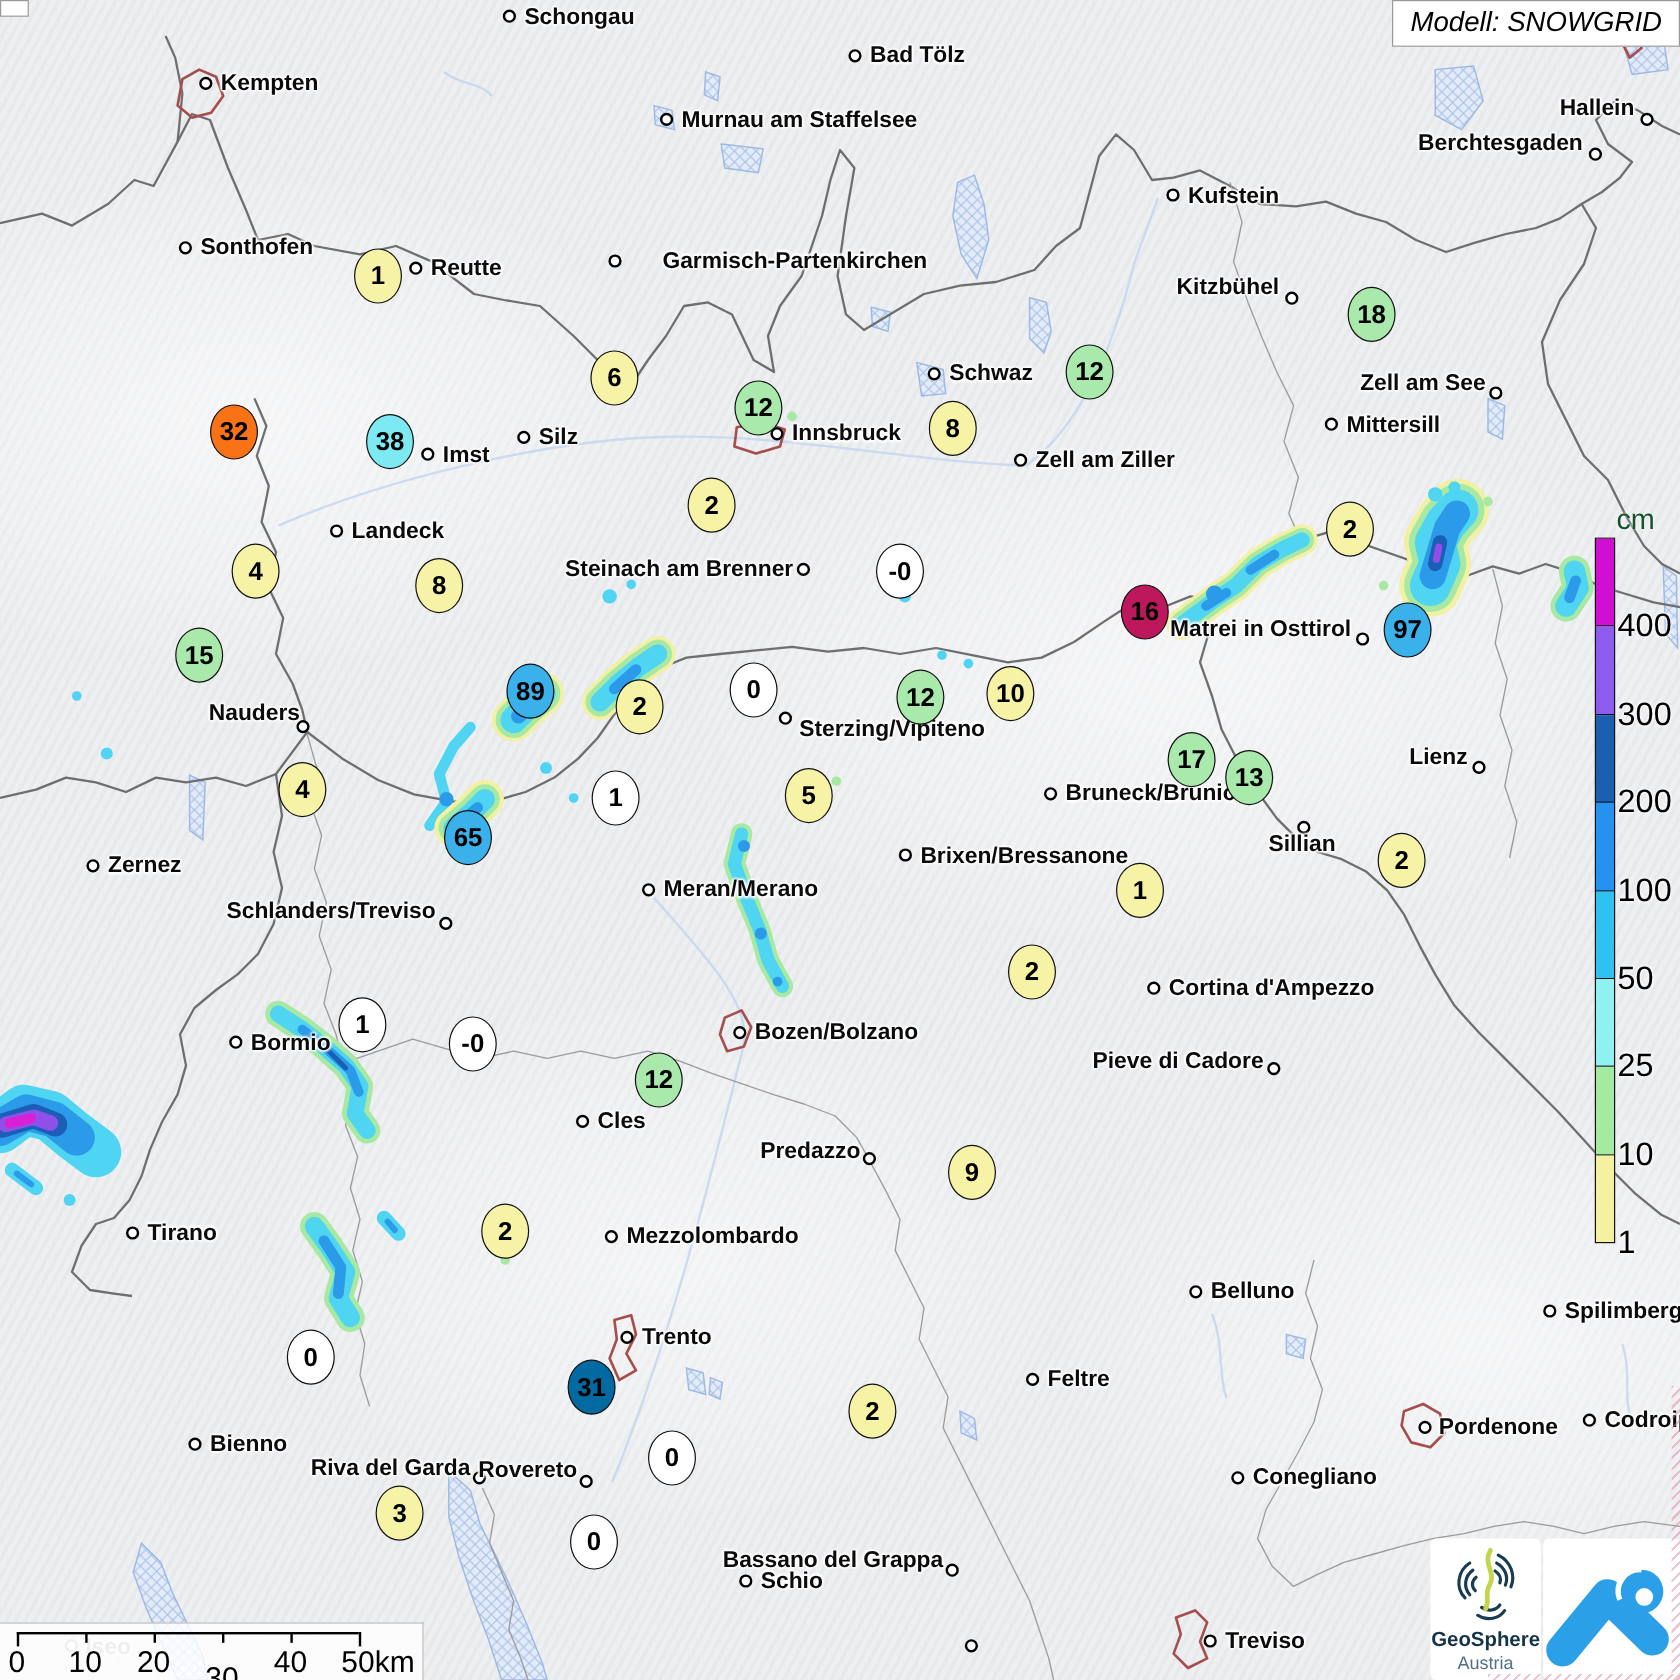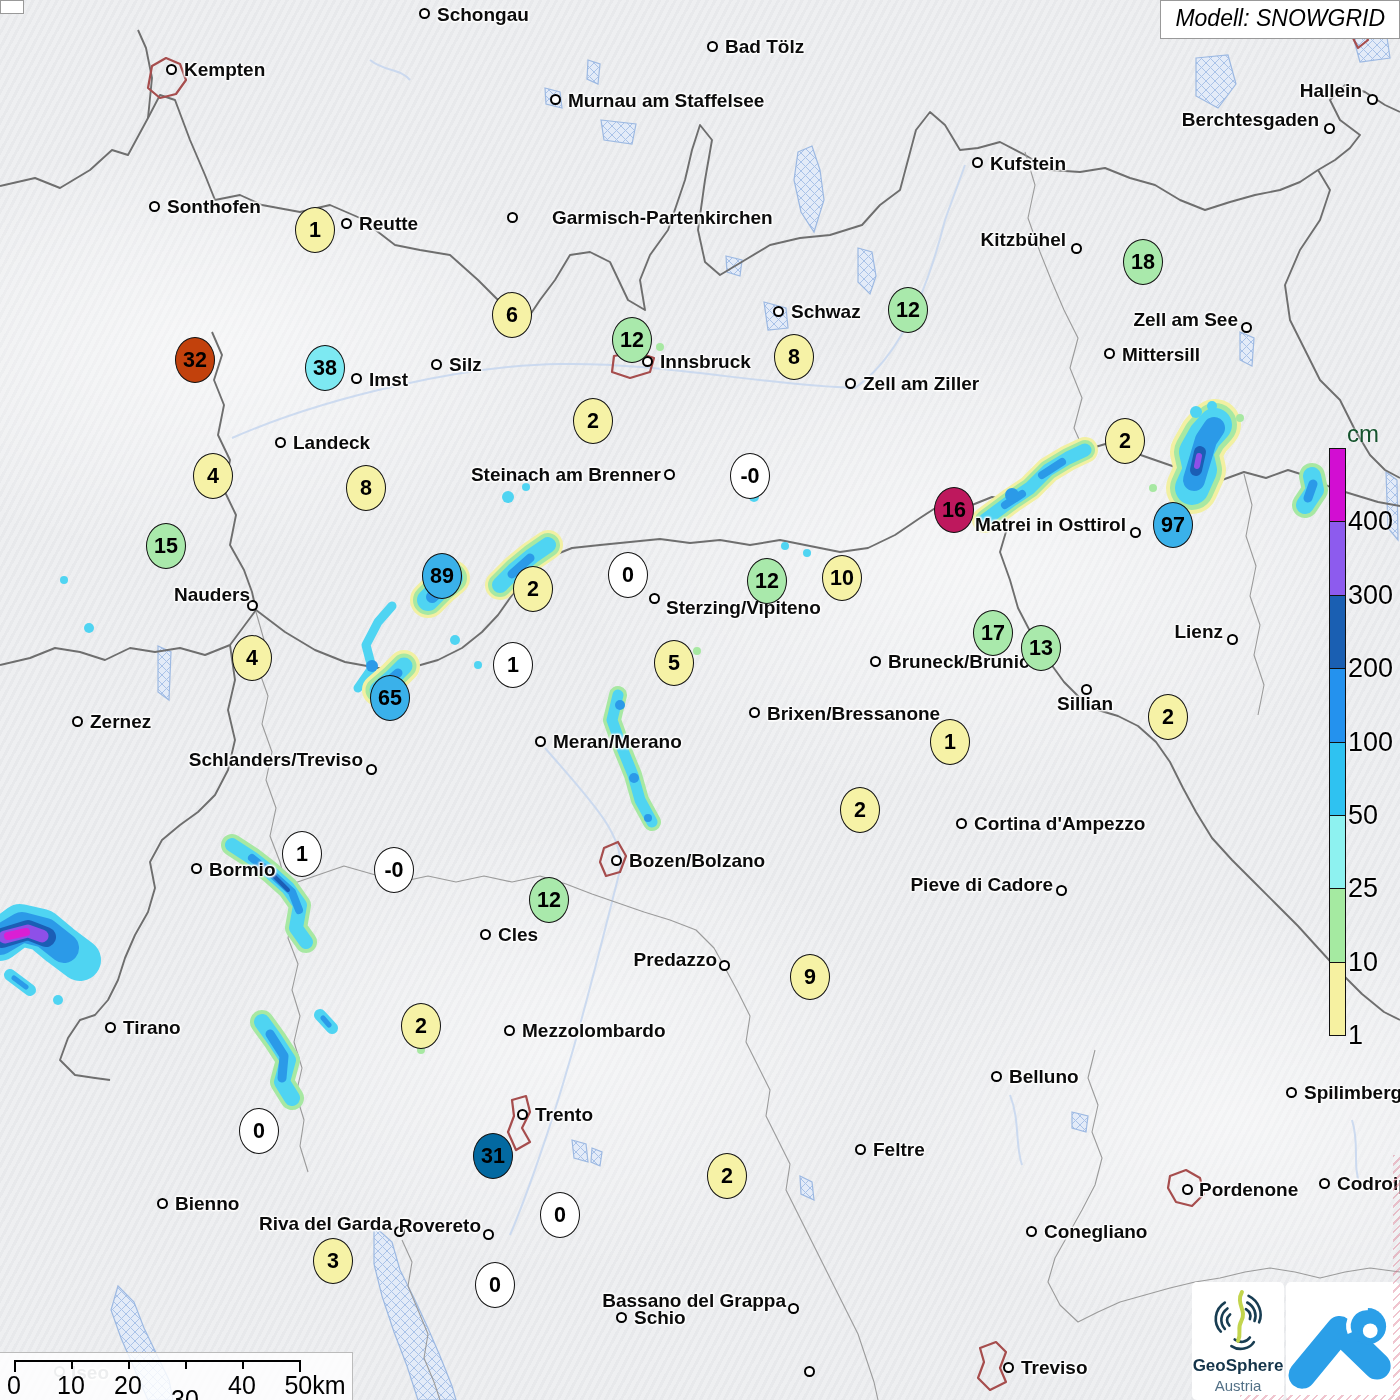--- a/index.html
+++ b/index.html
@@ -318,21 +318,21 @@
       <div class="city-marker muted" style="left: 54.4px; top: 1366.4px;"></div>
       <div class="city-label muted" style="top: 1362px; left: 71px;">Iseo</div>
     </div>
   <div id="badges">
       <div class="badge" style="background: rgb(246, 242, 166); left: 295px; top: 207px;">1</div>
       <div class="badge" style="background: rgb(169, 233, 171); left: 1123px; top: 239px;">18</div>
       <div class="badge" style="background: rgb(246, 242, 166); left: 492px; top: 292px;">6</div>
       <div class="badge" style="background: rgb(169, 233, 171); left: 612px; top: 317px;">12</div>
       <div class="badge" style="background: rgb(169, 233, 171); left: 888px; top: 287px;">12</div>
       <div class="badge" style="background: rgb(246, 242, 166); left: 774px; top: 334px;">8</div>
-      <div class="badge" style="background: #c2410c; left: 175px; top: 337px;">32</div>
+      <div class="badge" style="background: #f97316; left: 175px; top: 337px;">32</div>
       <div class="badge" style="background: rgb(125, 233, 242); left: 305px; top: 345px;">38</div>
       <div class="badge" style="background: rgb(246, 242, 166); left: 573px; top: 398px;">2</div>
       <div class="badge" style="background: rgb(246, 242, 166); left: 1105px; top: 418px;">2</div>
       <div class="badge" style="background: rgb(246, 242, 166); left: 193px; top: 453px;">4</div>
       <div class="badge" style="background: rgb(246, 242, 166); left: 346px; top: 465px;">8</div>
       <div class="badge" style="background: rgb(255, 255, 255); left: 730px; top: 453px;">-0</div>
       <div class="badge" style="background: #be185d; left: 934px; top: 487px;">16</div>
       <div class="badge" style="background: rgb(58, 177, 234); left: 1153px; top: 502px;">97</div>
       <div class="badge" style="background: rgb(169, 233, 171); left: 146px; top: 523px;">15</div>
       <div class="badge" style="background: rgb(58, 177, 234); left: 422px; top: 553px;">89</div>

